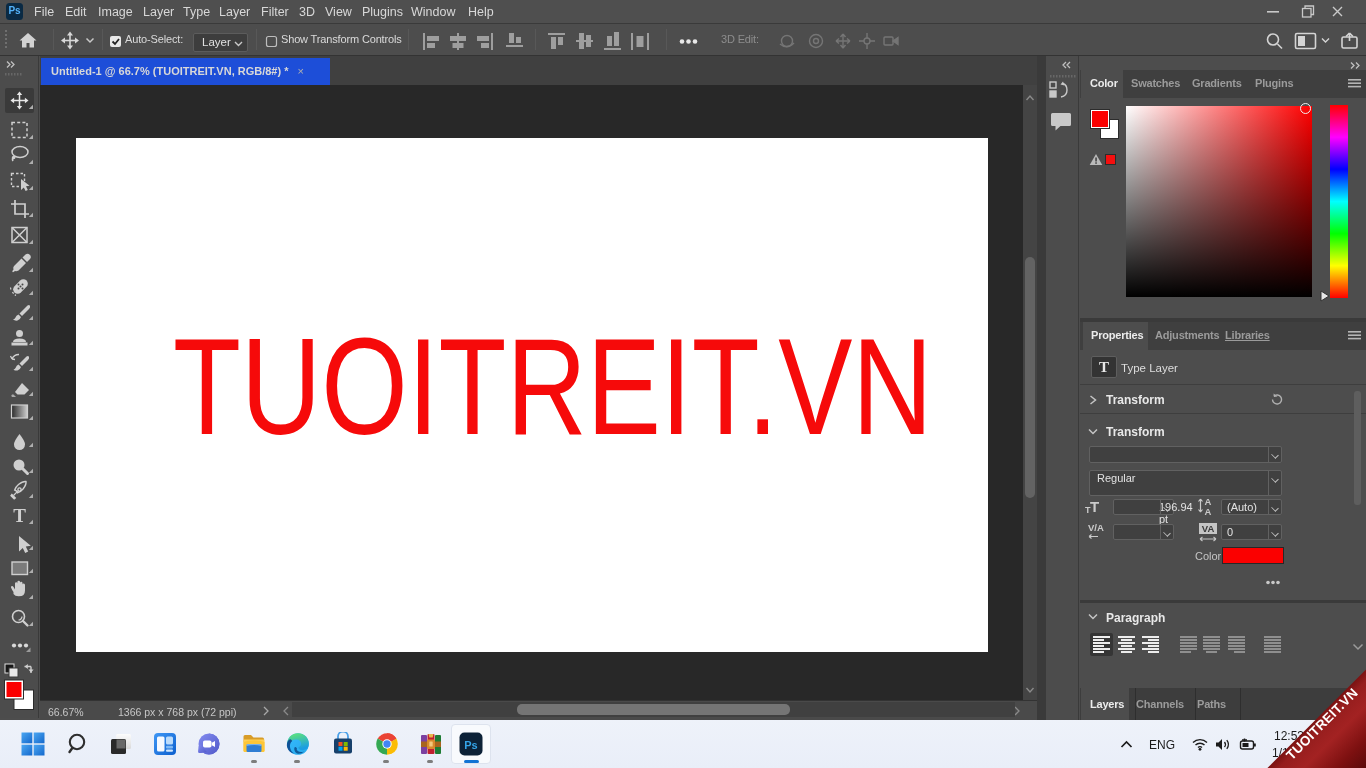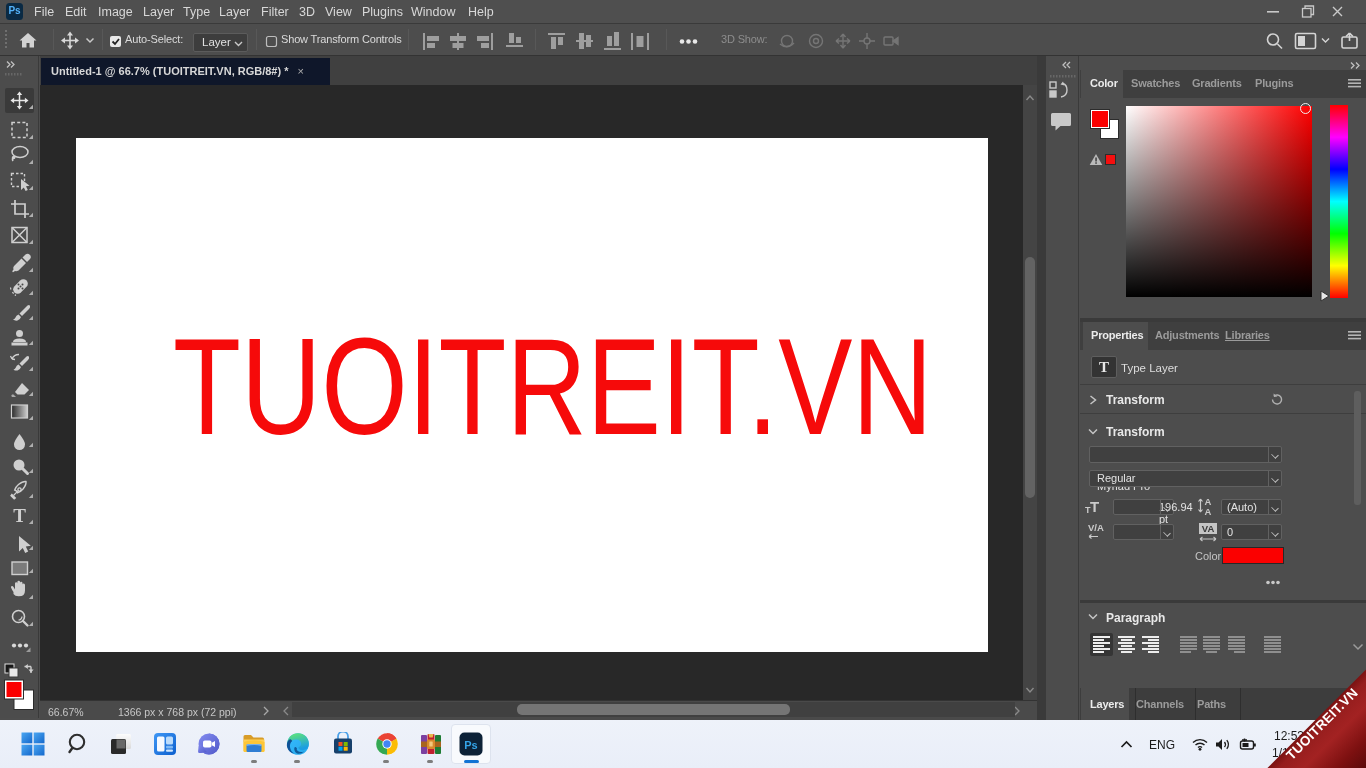--- a/index.html
+++ b/index.html
@@ -18,21 +18,21 @@
 .osep { position:absolute; top:29px; width:1px; height:21px; background:#585858; }
 .optxt { position:absolute; color:#dadada; font-size:11px; letter-spacing:-0.15px; }
 .dim { color:#8d8d8d; }
 
 
 #toolbar { position:absolute; left:0; top:56px; width:39px; height:662px; background:#4c4c4c; }
 #toolbar:after { content:""; position:absolute; right:0; top:0; width:1px; height:100%; background:#3a3a3a; }
 
 
 #tabbar { position:absolute; left:40px; top:56px; width:1000px; height:29px; background:#404040; }
-#doctab { position:absolute; left:41px; top:58px; width:289px; height:33px; background:#0f172a; color:#d8d8d8; font-size:11px; font-weight:bold; line-height:27px; padding-left:10px; }
+#doctab { position:absolute; left:41px; top:58px; width:289px; height:33px; background:#1d4ed8; color:#d8d8d8; font-size:11px; font-weight:bold; line-height:27px; padding-left:10px; }
 #canvas { position:absolute; left:40px; top:85px; width:983px; height:615px; background:#282828; }
 #whitedoc { position:absolute; left:36px; top:53px; width:912px; height:514px; background:#fff; }
 #redtext { position:absolute; left:173px; top:307px; color:#f60a0a; font-size:138px; white-space:nowrap; transform-origin:left top; transform:scaleX(0.8055); letter-spacing:0; }
 #vscroll { position:absolute; left:1023px; top:85px; width:14px; height:615px; background:#444444; }
 #vthumb { position:absolute; left:1025px; top:257px; width:10px; height:241px; background:#636363; border-radius:5px; }
 #statusbar { position:absolute; left:40px; top:700px; width:1000px; height:20px; background:#4a4a4a; color:#c6c6c6; font-size:10.5px; border-top:1px solid #333333; }
 #hscrolltrack { position:absolute; left:292px; top:702px; width:723px; height:15px; background:#404040; }
 #hthumb { position:absolute; left:517px; top:704px; width:273px; height:11px; background:#757575; border-radius:5px; }
 
 
@@ -174,21 +174,21 @@
   </g>
 </svg>
 <span class="optxt" style="left:125px;top:33px">Auto-Select:</span>
 <div class="abs" style="left:193px;top:33px;width:55px;height:19px;background:#3d3d3d;border:1px solid #5c5c5c;border-radius:2px;">
   <span style="position:absolute;left:8px;top:2px;font-size:11.5px;color:#e0e0e0;">Layer</span>
   <svg class="abs" style="right:4px;top:7px" width="9" height="6" viewBox="0 0 9 6">
       <path d="M1 1 l3.5 3.5 L8 1" stroke="#c9c9c9" stroke-width="1.4" fill="none"></path>
     </svg>
 </div>
 <span class="optxt" style="left:281px;top:33px">Show Transform Controls</span>
-<span class="optxt dim" style="left:721px;top:33px">3D Show:</span>
+<span class="optxt dim" style="left:721px;top:33px">3D Edit:</span>
 <div class="osep" style="left:53px"></div>
 <div class="osep" style="left:102px"></div>
 <div class="osep" style="left:256px"></div>
 <div class="osep" style="left:408px"></div>
 <div class="osep" style="left:535px"></div>
 <div class="osep" style="left:666px"></div>
 
 <div id="toolbar">
 <svg class="abs" style="left:0;top:0" width="39" height="662" viewBox="0 0 39 662">
 
@@ -483,21 +483,21 @@
 
   <svg class="abs" style="left:8px;top:372px" width="10" height="8" viewBox="0 0 10 8">
       <path d="M1 1.5 l4 4 l4 -4" stroke="#c5c5c5" stroke-width="1.5" fill="none"></path>
     </svg>
   <span class="phead" style="left:26px;top:369px;">Transform</span>
 
   <div class="field" style="left:9px;top:390px;width:193px;height:17px;">
     <span style="position:absolute;left:7px;top:1px;margin-top:32px;">Myriad Pro</span>
       <div class="fieldchev"></div>
   </div>
-  <div class="field" style="left:9px;top:414px;width:193px;height:17px;">
+  <div class="field" style="left:9px;top:414px;width:193px;height:26px;">
     <span style="position:absolute;left:7px;top:1px;">Regular</span>
       <div class="fieldchev"></div>
   </div>
 
   <span class="abs" style="left:10px;top:442px;color:#cacaca;font-size:15px;font-weight:bold;">T</span>
     <span class="abs" style="left:5px;top:449px;color:#cacaca;font-size:9px;font-weight:bold;">T</span>
   <div class="field" style="left:33px;top:443px;width:61px;height:16px;">
     <span style="position:absolute;left:5px;top:1px;margin-left:40px;">196.94 pt</span>
       <div class="fieldchev"></div>
   </div>

